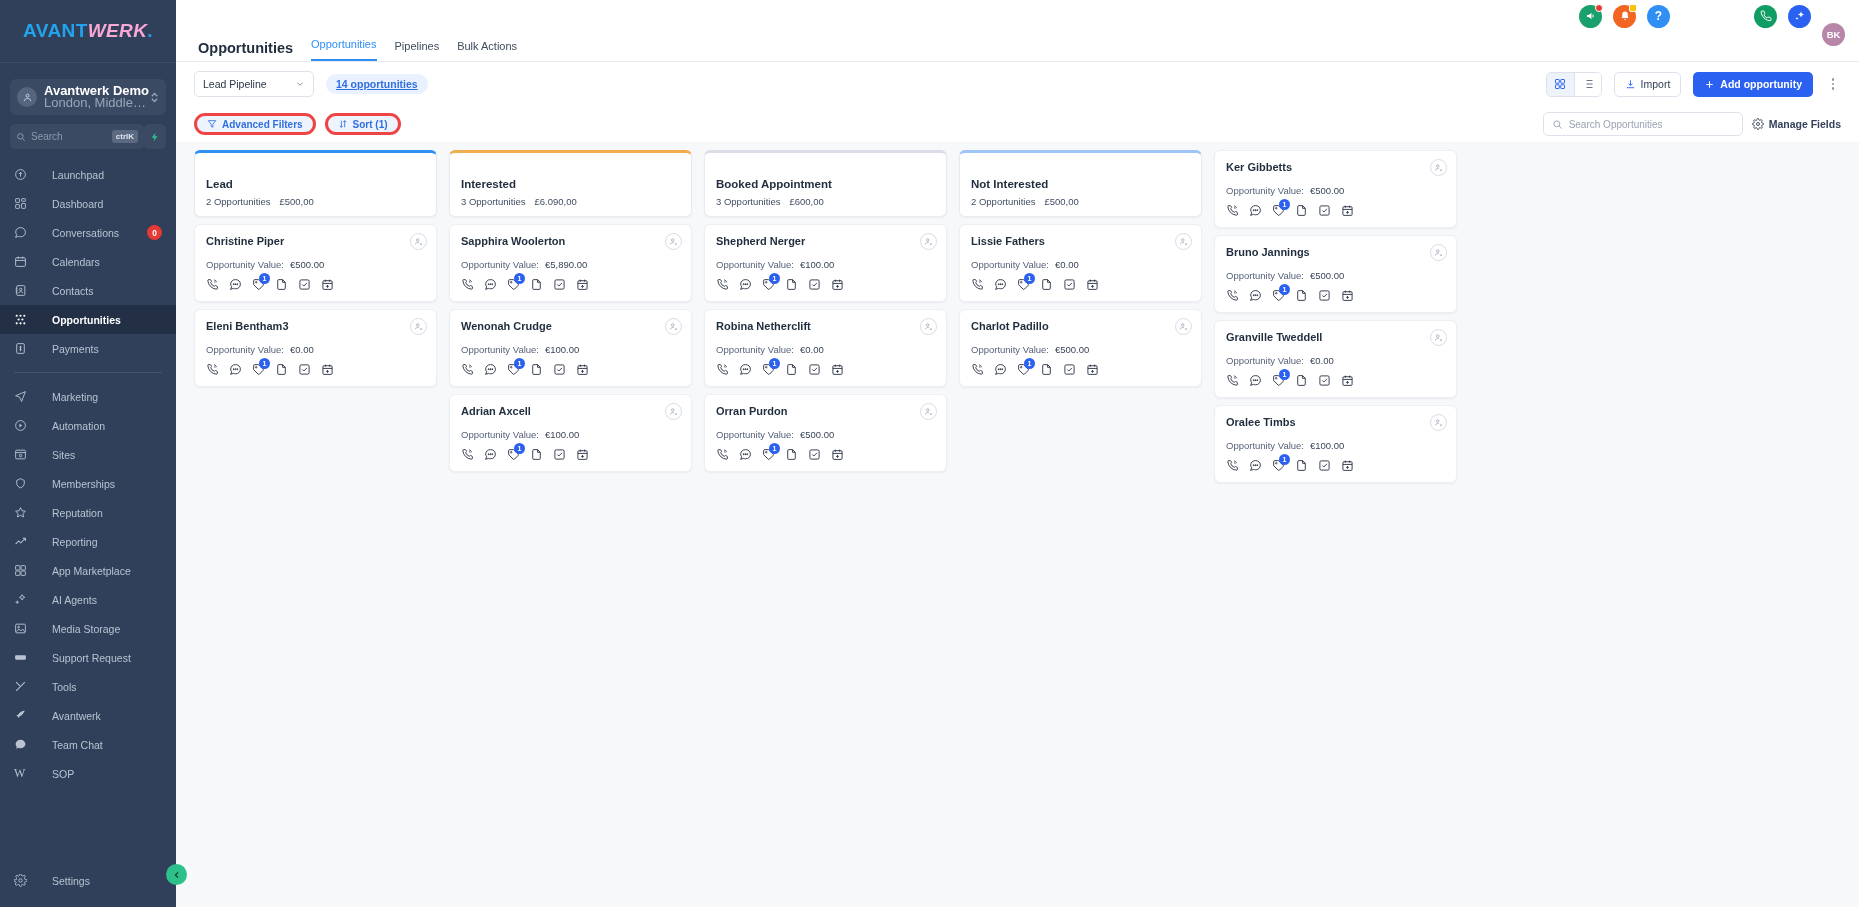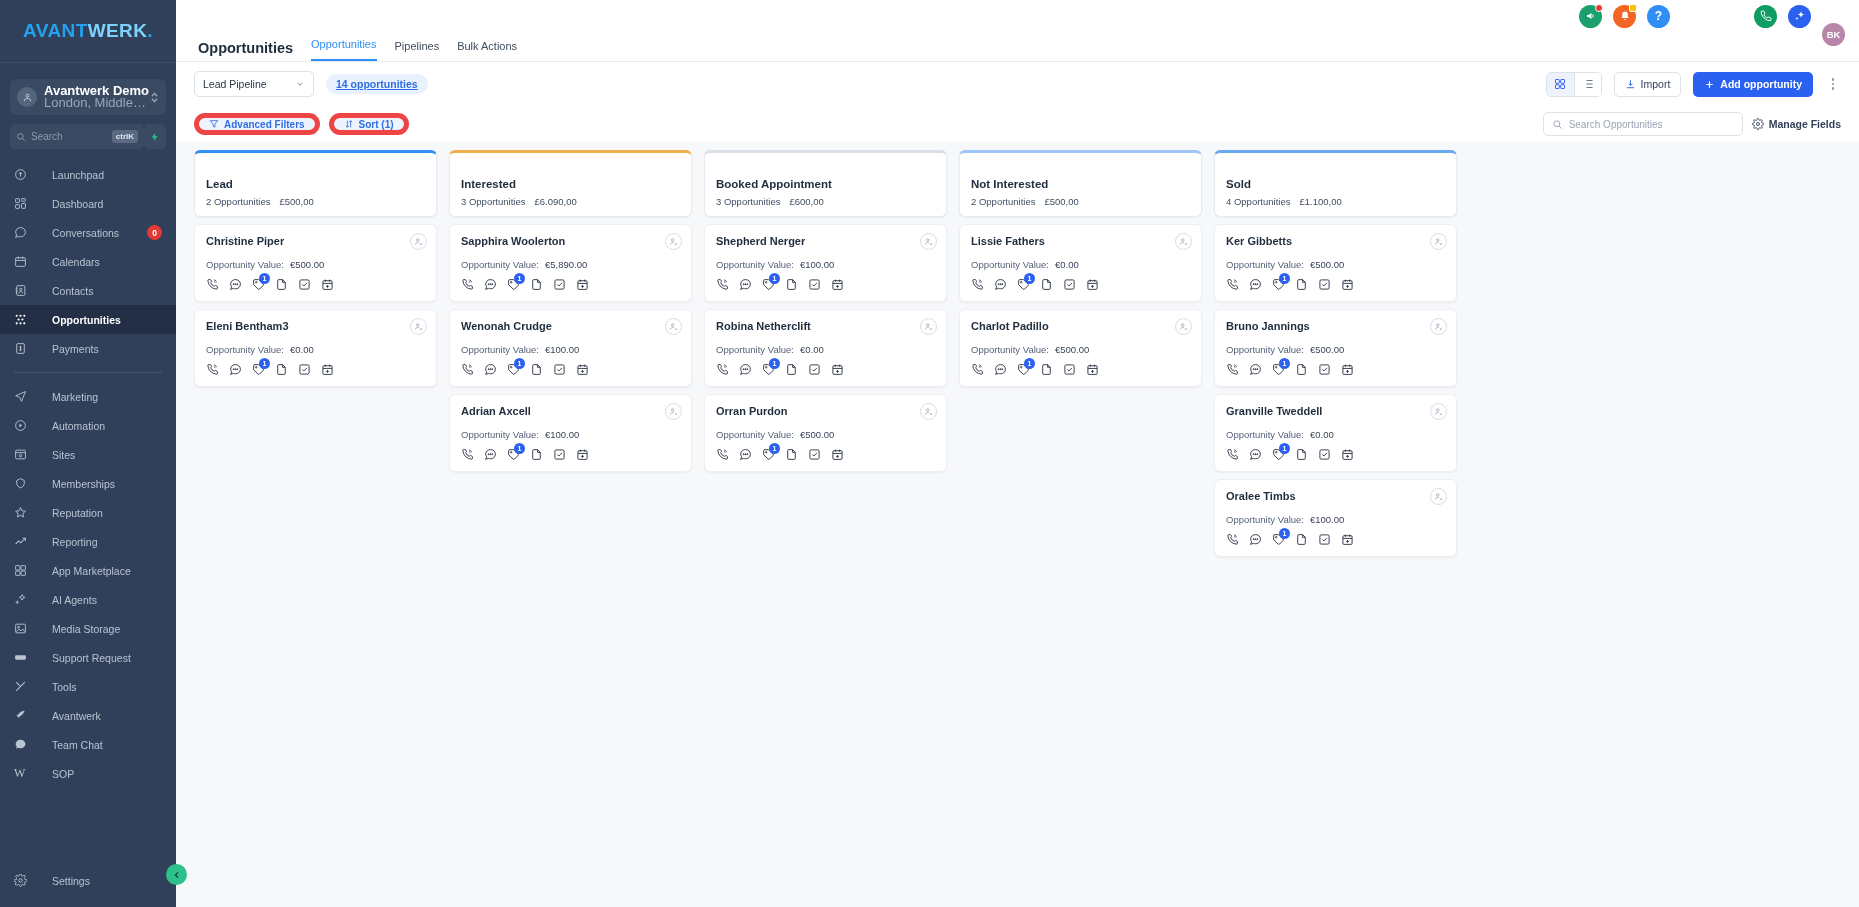--- a/index.html
+++ b/index.html
@@ -15,21 +15,21 @@
   .sidebar {
     width: 176px; min-width: 176px; height: 907px;
     background: #30405a; position: relative;
     display: flex; flex-direction: column;
   }
   .brand {
     height: 62px; display: flex; align-items: center; justify-content: center;
     font-size: 19px; font-weight: 800; letter-spacing: .4px;
   }
   .brand .b1 { color: #23a3ed; }
-  .brand .b2 { color: #7dd3fc; }
+  .brand .b2 { color: #f9a8d4; font-style: italic; }
   .brand .dot { color: #23a3ed; }
 
   .divider-top { height: 1px; background: #3c4c66; margin: 0 0 10px 0; }
 
   .acct {
     margin: 6px 10px 0 10px; height: 36px; border-radius: 6px;
     background: #3a4a63; display: flex; align-items: center; padding: 0 7px;
     cursor: pointer;
   }
   .acct-av {
@@ -159,21 +159,21 @@
   .vtab.active { border-bottom: 2px solid #2b61f0; font-weight: 600; }
   .vdiv { width: 1px; height: 15px; background: #e2e6ee; margin: 0 7px; }
   .vtab.muted { color: #a3adbd; }
 
   .filterrow {
     background: #fff; height: 36px; display: flex; align-items: center;
     padding: 0 18px; gap: 9px;
   }
   .chip {
     display: flex; align-items: center; gap: 5px; height: 22px;
-    border: 5px solid #ef4444; background: #eef4fe; color: #2f6fe0;
+    border: 3px solid #ef4444; background: #eef4fe; color: #2f6fe0;
     border-radius: 12px; padding: 0 10px; font-size: 10px; font-weight: 600;
     cursor: pointer;
   }
   .srch {
     width: 200px; height: 24px; border: 1px solid #dde2ea; border-radius: 5px;
     background: #fff; display: flex; align-items: center; gap: 6px; padding: 0 8px;
     cursor: text;
   }
   .srch .ph2 { color: #99a3b3; font-size: 10px; }
   .manage {
@@ -1195,27 +1195,20 @@
               <span class="ci">
                 <svg width="13" height="13" viewBox="0 0 24 24" fill="none" stroke="#2a3244" stroke-width="1.7">
                   <rect x="3.5" y="5" width="17" height="16" rx="2"></rect>
                   <path d="M3.5 10h17M8 3v4M16 3v4M12 13v5M9.5 15.5h5"></path>
                 </svg>
               </span>
             </div>
           </div>
         </div>
         <div class="col">
-          <div class="colhead" style="border-top-color: rgb(106, 169, 240);">
-            <div class="ctitle">Sold</div>
-            <div class="colmeta">
-              <span>4 Opportunities</span>
-              <span>£1.100,00</span>
-            </div>
-          </div>
           <div class="card">
             <div class="cname">Ker Gibbetts</div>
             <div class="cav">
               <svg width="9" height="9" viewBox="0 0 24 24" fill="none" stroke="#9aa4b4" stroke-width="2">
                 <circle cx="10" cy="8" r="3.4"></circle>
                 <path d="M4 20c0-3.3 2.7-5.6 6-5.6 1.1 0 2.1.2 3 .7"></path>
                 <path d="M16.5 17l4 4M20.5 17l-4 4"></path>
               </svg>
             </div>
             <div class="cval"><span>Opportunity Value:</span><span class="amt">€500.00</span></div>

